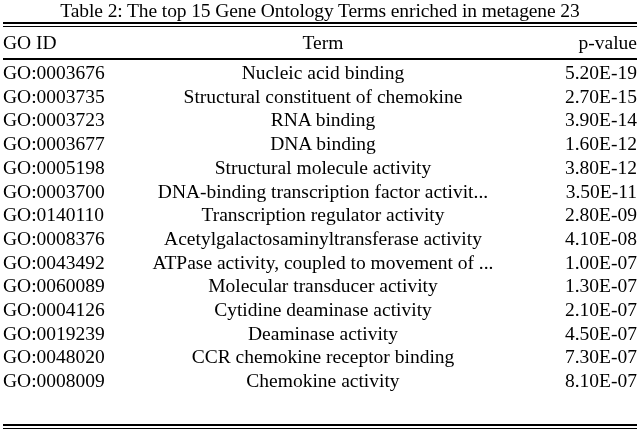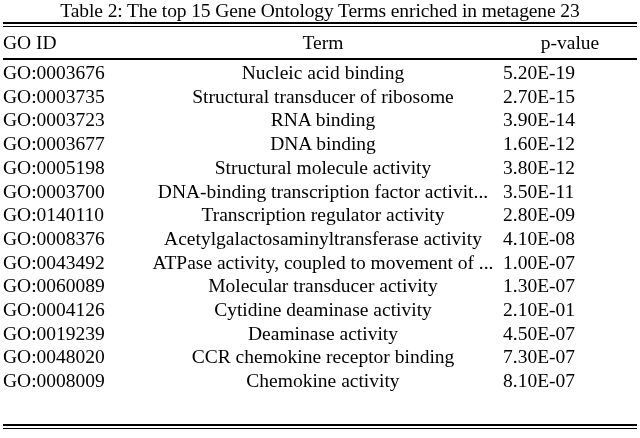--- a/index.html
+++ b/index.html
@@ -64,21 +64,21 @@
     padding: 0;
     margin: 0;
     border: 0;
     font-weight: normal;
     vertical-align: baseline;
     white-space: nowrap;
   }
 
   .col-goid  { width: 140px; text-align: left; }
   .col-term  { width: 360px; text-align: center; }
-  .col-pval  { width: 134px; padding-right: 2px; }
+  .col-pval  { width: 134px; text-align: right; padding-right: 2px; }
 
   .header-row th {
     height: 30px;
     line-height: 30px;
     font-size: 19.5px;
   }
 
   .data-row td {
     height: 23.7px;
     line-height: 23.7px;
@@ -109,21 +109,21 @@
       </tr>
     </thead>
     <tbody id="table-body">
         <tr class="data-row">
           <td class="col-goid">GO:0003676</td>
           <td class="col-term">Nucleic acid binding</td>
           <td class="col-pval">5.20E-19</td>
         </tr>
         <tr class="data-row">
           <td class="col-goid">GO:0003735</td>
-          <td class="col-term">Structural transducer of ribosome</td>
+          <td class="col-term">Structural constituent of chemokine</td>
           <td class="col-pval">2.70E-15</td>
         </tr>
         <tr class="data-row">
           <td class="col-goid">GO:0003723</td>
           <td class="col-term">RNA binding</td>
           <td class="col-pval">3.90E-14</td>
         </tr>
         <tr class="data-row">
           <td class="col-goid">GO:0003677</td>
           <td class="col-term">DNA binding</td>
@@ -155,21 +155,21 @@
           <td class="col-pval">1.00E-07</td>
         </tr>
         <tr class="data-row">
           <td class="col-goid">GO:0060089</td>
           <td class="col-term">Molecular transducer activity</td>
           <td class="col-pval">1.30E-07</td>
         </tr>
         <tr class="data-row">
           <td class="col-goid">GO:0004126</td>
           <td class="col-term">Cytidine deaminase activity</td>
-          <td class="col-pval">2.10E-01</td>
+          <td class="col-pval">2.10E-07</td>
         </tr>
         <tr class="data-row">
           <td class="col-goid">GO:0019239</td>
           <td class="col-term">Deaminase activity</td>
           <td class="col-pval">4.50E-07</td>
         </tr>
         <tr class="data-row">
           <td class="col-goid">GO:0048020</td>
           <td class="col-term">CCR chemokine receptor binding</td>
           <td class="col-pval">7.30E-07</td>

